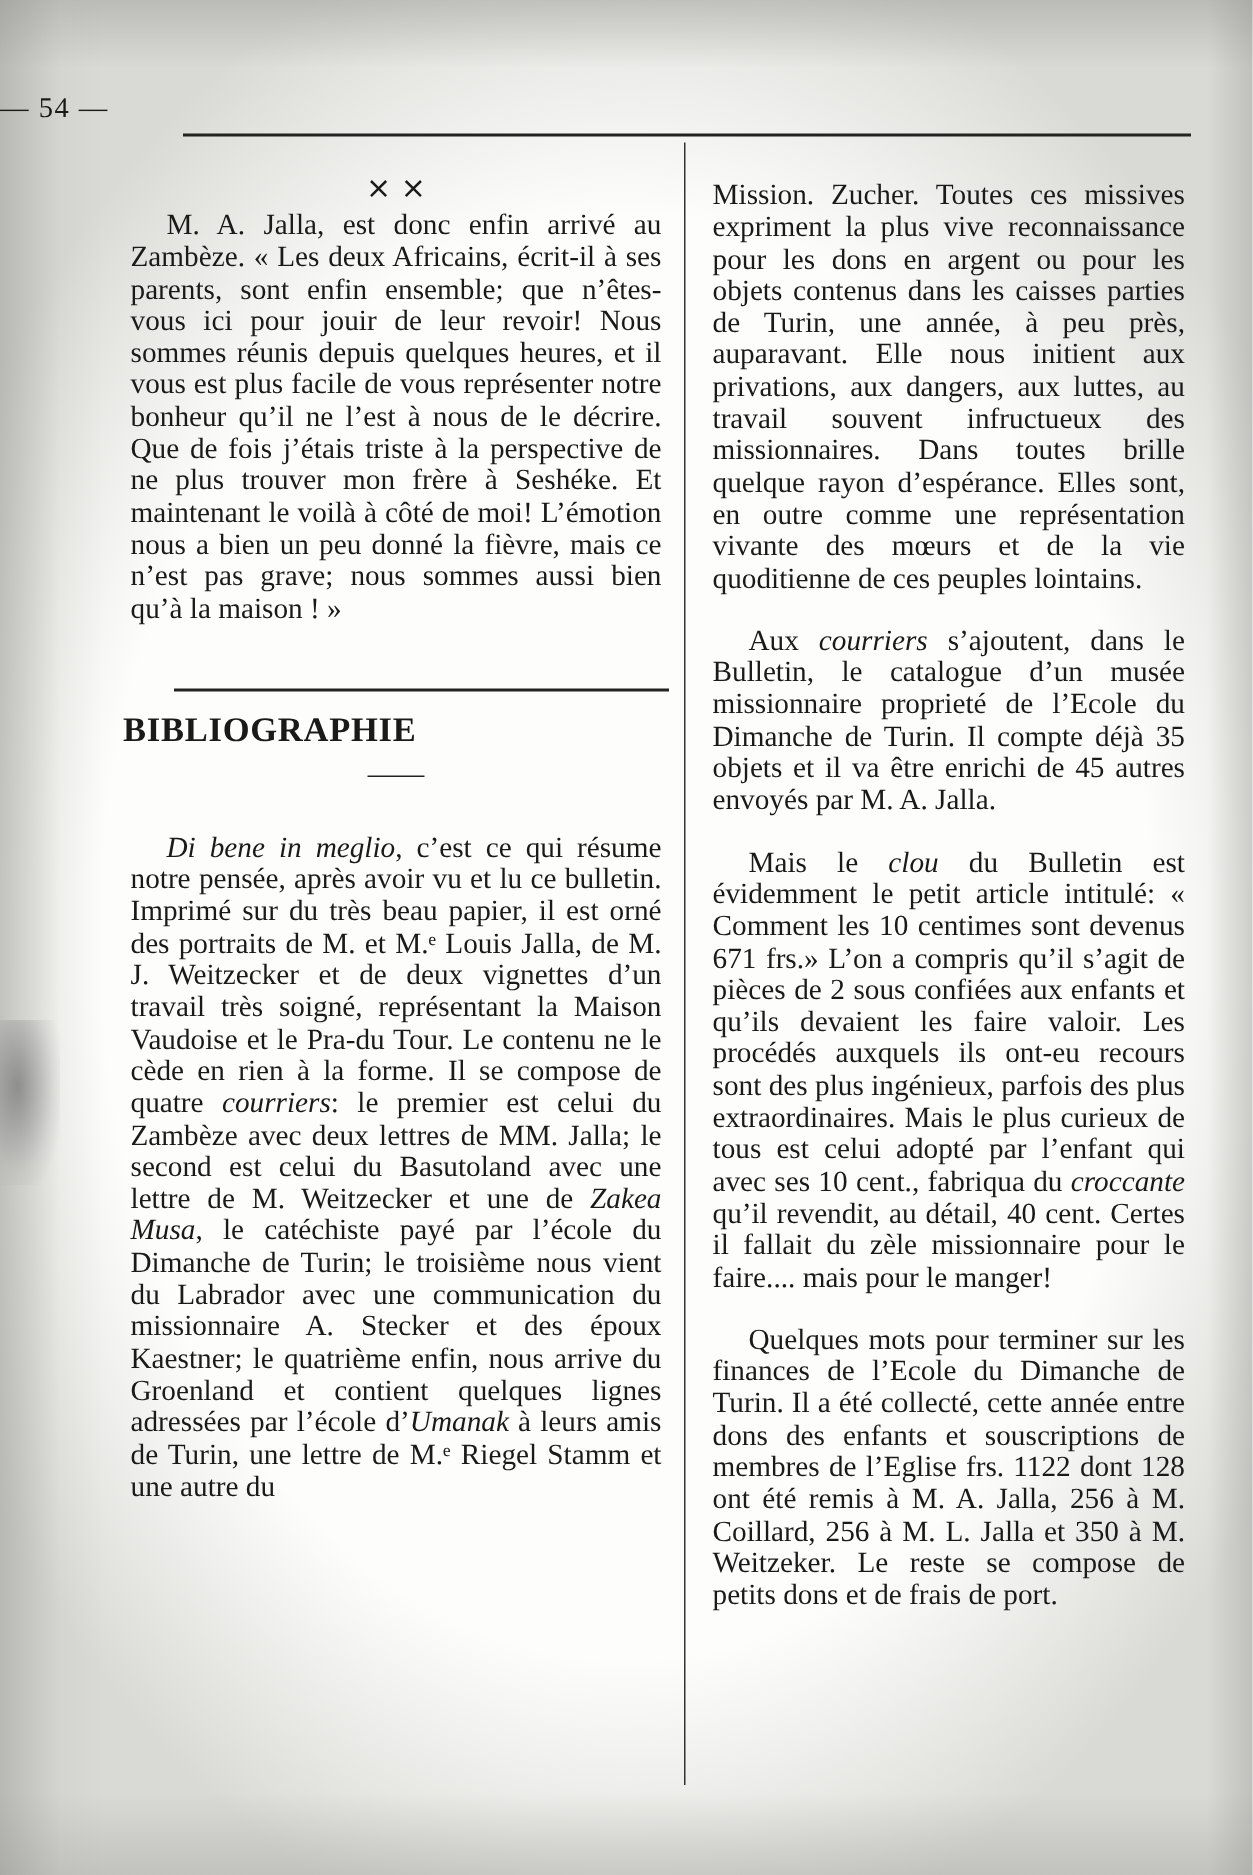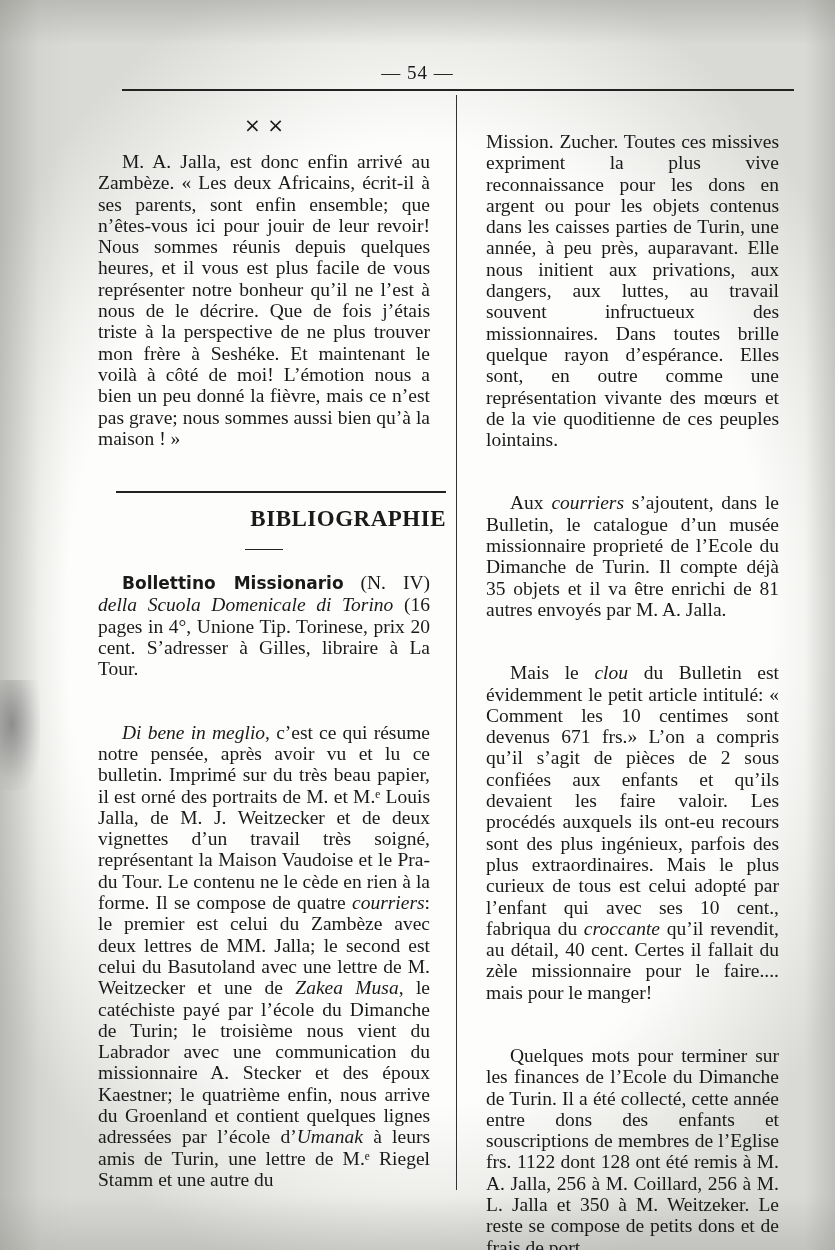--- a/index.html
+++ b/index.html
@@ -18,45 +18,45 @@
       linear-gradient(to left, rgba(140,140,135,0.35) 0px, rgba(255,255,255,0) 30px),
       linear-gradient(to bottom, rgba(150,150,145,0.45) 0px, rgba(255,255,255,0) 45px),
       linear-gradient(to top, rgba(150,150,145,0.35) 0px, rgba(255,255,255,0) 55px);
   }
   .blot {
     position: absolute; left: 0; top: 680px; width: 40px; height: 110px;
     background: radial-gradient(ellipse at 30% 40%, rgba(90,90,90,0.55), rgba(160,160,160,0.2) 60%, rgba(255,255,255,0) 80%);
   }
   .page-number {
     position: absolute; top: 62px; left: 0; width: 100%;
-    text-align: center; font-size: 19px; letter-spacing: 1px;
+    text-align: left; font-size: 19px; letter-spacing: 1px;
   }
   .header-rule {
     position: absolute; top: 89px; left: 122px; width: 672px; height: 2px;
     background: #222;
   }
   .col-divider {
     position: absolute; top: 95px; left: 456px; width: 1px; height: 1095px;
     background: #333;
   }
   .column {
     position: absolute; top: 115px;
     font-size: 19.5px; line-height: 21.3px; text-align: justify;
   }
   .col-left { left: 82px; width: 364px; }
   .col-right { left: 470px; width: 325px; }
-  p { margin: 16px; }
+  p { margin: 5px; }
   .indent { text-indent: 24px; }
   .sep { text-align: center; font-family: "DejaVu Sans", sans-serif; font-size: 20px; line-height: 20px; margin-bottom: 2px; }
   b.name { font-weight: normal; }
   .section-rule {
     height: 2px; background: #222; margin: 42px 0 0 34px; width: 330px;
   }
   .section-title {
-    text-align: right; font-weight: bold; font-size: 23px; letter-spacing: 0.5px;
+    text-align: left; font-weight: bold; font-size: 23px; letter-spacing: 0.5px;
     margin-top: 12px; line-height: 28px;
   }
   .short-dash { width: 38px; height: 1px; background: #222; margin: 16px auto 22px auto; }
   .biblio-title { font-family: "DejaVu Sans", sans-serif; font-weight: bold; font-size: 17px; }
   .gap { height: 10px; }
   i { }
 </style>
 </head>
 <body>
 
@@ -68,27 +68,26 @@
 <div class="col-divider"></div>
 
 <div class="column col-left">
   <div class="sep">× ×</div>
   <p class="indent"><b class="name">M. A. Jalla,</b><span> est donc enfin arrivé au Zambèze. « Les deux Africains, écrit-il à ses parents, sont enfin ensemble; que n’êtes-vous ici pour jouir de leur revoir! Nous sommes réunis depuis quelques heures, et il vous est plus facile de vous représenter notre bonheur qu’il ne l’est à nous de le décrire. Que de fois j’étais triste à la perspective de ne plus trouver mon frère à Seshéke. Et maintenant le voilà à côté de moi! L’émotion nous a bien un peu donné la fièvre, mais ce n’est pas grave; nous sommes aussi bien qu’à la maison ! »</span></p>
 
   <div class="section-rule"></div>
   <div class="section-title">BIBLIOGRAPHIE</div>
   <div class="short-dash"></div>
 
-  <p class="indent"><span class="biblio-title">Bollettino Missionario</span><span> (N. IV)</span> <i>della Scuola Domenicale di Torino</i><span> (16 pages in 4°, Unione Tip. Torinese, prix 20 cent. S’adresser à Gilles, libraire à La Tour.</span></p>
   <div class="gap"></div>
   <p class="indent"><i>Di bene in meglio</i><span>, c’est ce qui résume notre pensée, après avoir vu et lu ce bulletin. Imprimé sur du très beau papier, il est orné des portraits de M. et M.ᵉ Louis Jalla, de M. J. Weitzecker et de deux vignettes d’un travail très soigné, représentant la Maison Vaudoise et le Pra-du Tour. Le contenu ne le cède en rien à la forme. Il se compose de quatre </span><i>courriers</i><span>: le premier est celui du Zambèze avec deux lettres de MM. Jalla; le second est celui du Basutoland avec une lettre de M. Weitzecker et une de </span><i>Zakea Musa</i><span>, le catéchiste payé par l’école du Dimanche de Turin; le troisième nous vient du Labrador avec une communication du missionnaire A. Stecker et des époux Kaestner; le quatrième enfin, nous arrive du Groenland et contient quelques lignes adressées par l’école d’</span><i>Umanak</i><span> à leurs amis de Turin, une lettre de M.ᵉ Riegel Stamm et une autre du</span></p>
 </div>
 
 <div class="column col-right">
   <p>Mission. Zucher. Toutes ces missives expriment la plus vive reconnaissance pour les dons en argent ou pour les objets contenus dans les caisses parties de Turin, une année, à peu près, auparavant. Elle nous initient aux privations, aux dangers, aux luttes, au travail souvent infructueux des missionnaires. Dans toutes brille quelque rayon d’espérance. Elles sont, en outre comme une représentation vivante des mœurs et de la vie quoditienne de ces peuples lointains.</p>
   <div class="gap"></div>
-  <p class="indent"><span>Aux </span><i>courriers</i><span> s’ajoutent, dans le Bulletin, le catalogue d’un musée missionnaire proprieté de l’Ecole du Dimanche de Turin. Il compte déjà 35 objets et il va être enrichi de 81 autres envoyés par M. A. Jalla.</span></p>
+  <p class="indent"><span>Aux </span><i>courriers</i><span> s’ajoutent, dans le Bulletin, le catalogue d’un musée missionnaire proprieté de l’Ecole du Dimanche de Turin. Il compte déjà 35 objets et il va être enrichi de 45 autres envoyés par M. A. Jalla.</span></p>
   <div class="gap"></div>
   <p class="indent"><span>Mais le </span><i>clou</i><span> du Bulletin est évidemment le petit article intitulé: « Comment les 10 centimes sont devenus 671 frs.» L’on a compris qu’il s’agit de pièces de 2 sous confiées aux enfants et qu’ils devaient les faire valoir. Les procédés auxquels ils ont-eu recours sont des plus ingénieux, parfois des plus extraordinaires. Mais le plus curieux de tous est celui adopté par l’enfant qui avec ses 10 cent., fabriqua du </span><i>croccante</i><span> qu’il revendit, au détail, 40 cent. Certes il fallait du zèle missionnaire pour le faire.... mais pour le manger!</span></p>
   <div class="gap"></div>
   <p class="indent">Quelques mots pour terminer sur les finances de l’Ecole du Dimanche de Turin. Il a été collecté, cette année entre dons des enfants et souscriptions de membres de l’Eglise frs. 1122 dont 128 ont été remis à M. A. Jalla, 256 à M. Coillard, 256 à M. L. Jalla et 350 à M. Weitzeker. Le reste se compose de petits dons et de frais de port.</p>
   <div class="gap"></div>
 </div>
 
 </body></html>

